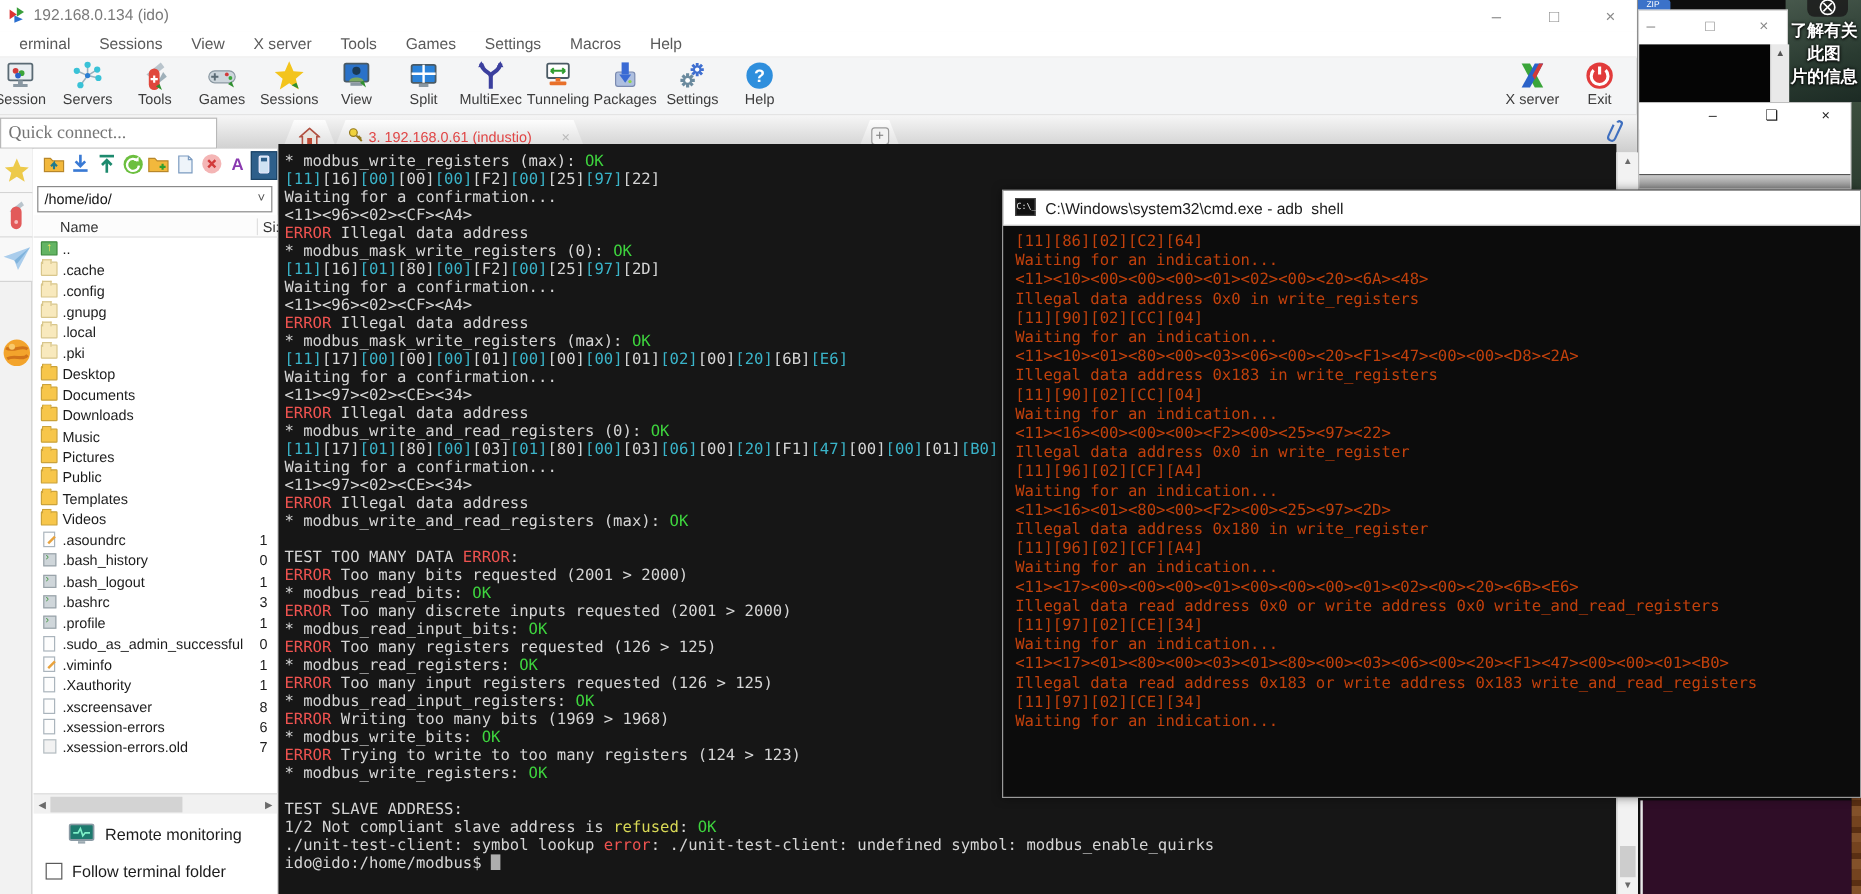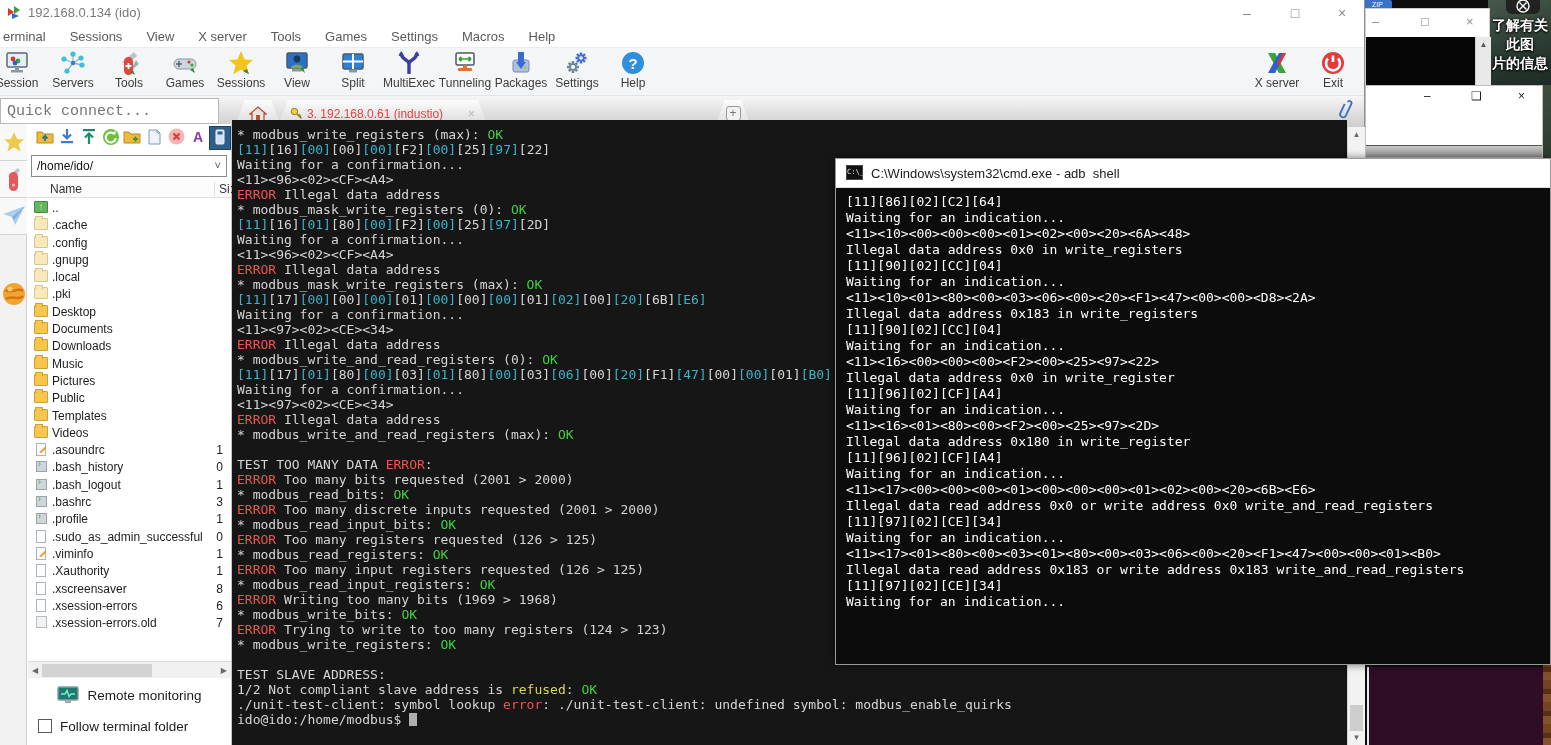--- a/index.html
+++ b/index.html
@@ -34,21 +34,21 @@
   .win2-strip { position:absolute; left:0; bottom:0; right:0; height:12px;
     background:linear-gradient(#c9c9c9,#8f8f8f); border-top:1px solid #555; }
   .purple-win { position:absolute; left:1367px; top:667px; width:176px; height:78px; background:#2f0d27; border-left:2px solid #e9e9e9; }
 
   
   .moba { position:absolute; left:0; top:0; width:1365px; height:745px; background:#f4f5f6; border-right:1px solid #8f8f8f; }
   .titlebar { position:absolute; left:0; top:0; right:0; height:26px; background:#fff; }
   .app-title { position:absolute; left:28px; top:5px; font-size:13px; color:#7a7a7a; }
   .app-icon { position:absolute; left:7px; top:5px; }
   .win-ctrl { position:absolute; top:3px; width:34px; height:20px; text-align:center; color:#8a8a8a; font-size:14px; line-height:20px; }
-  .menubar { position:absolute; left:0; top:26px; right:0; height:22px; background:#fff; border-bottom:1px solid #ececec; padding-left:1px; }
+  .menubar { position:absolute; left:0; top:26px; right:0; height:22px; background:#fff; border-bottom:1px solid #ececec; padding-left:14px; }
   .menu-item { display:inline-block; padding:3px 12px 0 12px; font-size:13px; color:#5a5a5a; }
   .menu-item:first-child { padding-left:2px; }
   .toolbar { position:absolute; left:-11px; top:48px; height:47px; display:flex; }
   .toolbar-right { position:absolute; right:3px; top:48px; height:47px; display:flex; }
   .tb-btn { width:56px; text-align:center; }
   .tb-ic { display:block; height:29px; padding-top:2px; }
   .tb-lb { display:block; font-size:12px; color:#3c3c3c; margin-top:-1px; white-space:nowrap; }
 
   
   .tabbar { position:absolute; left:0; top:95px; right:0; height:32px;
@@ -63,23 +63,23 @@
   .tab-label { position:absolute; left:30px; top:7px; font-size:12px; white-space:nowrap; }
   .tab-x { position:absolute; right:14px; top:7px; font-size:12px; }
   .tab1 .tab-x { color:#b9b9b9; }
   .tab2 .tab-x { color:#cccccc; }
   .tab-key { position:absolute; left:13px; top:6px; }
   .plus-glyph { display:inline-block; margin-top:6px; width:15px; height:15px; border:1px solid #9a9a9a; border-radius:3px;
     color:#7a7a7a; font-size:12px; line-height:13px; background:#f2f2f2; }
   .paperclip { position:absolute; left:1338px; top:99px; }
 
   
-  .quick-connect { position:absolute; left:0; top:98px; width:219px; height:26px; background:#fff;
+  .quick-connect { position:absolute; left:0; top:98px; width:181px; height:26px; background:#fff;
     border:1px solid #b8b8b8; font-size:15px; color:#98a0a6; padding:2px 6px;
-    font-family:Liberation Mono, monospace; }
+    font-family:Liberation Serif, serif; }
   .sidebar { position:absolute; left:0; top:124px; width:232px; bottom:0; background:#fff; border-right:1px solid #c4c4c4; }
   .strip { position:absolute; left:0; top:0; width:27px; bottom:0; background:#f2f2f2; border-right:1px solid #cfcfcf; }
   .strip-btn { width:27px; height:37px; border-bottom:1px solid #d4d4d4; background:#f8f8f8;
     display:flex; align-items:center; justify-content:center; overflow:hidden; }
   .strip-globe { width:27px; height:34px; display:flex; align-items:center; justify-content:center; margin-top:42px; }
   .fpanel { position:absolute; left:28px; top:0; right:0; bottom:0; background:#fff; }
   .ftools { position:absolute; left:0; top:2px; right:0; height:27px; display:flex; padding-left:6px; }
   .ftool { width:24px; height:24px; display:flex; align-items:center; justify-content:center; font-size:14px; }
   .ftool.pressed { background:#2e5f8a; border:1px solid #1d4466; }
   .fpath { position:absolute; left:3px; top:31px; right:4px; height:22px; border:1px solid #8a8a8a; background:#fff;
@@ -128,21 +128,21 @@
   .vs-thumb { position:absolute; left:2px; top:578px; width:13px; height:26px; background:#cdcdcd; }
 
   
   .cmdwin { position:absolute; left:835px; top:158px; width:716px; height:507px; background:#0c0c0c;
     border:1px solid #9a9a9a; box-shadow:0 0 8px rgba(0,0,0,.5); }
   .cmd-tb { position:absolute; left:0; top:0; right:0; height:29px; background:#fff; border-bottom:1px solid #e0e0e0; }
   .cmd-ic { position:absolute; left:10px; top:6px; width:17px; height:15px; background:#111; border:1px solid #444;
     color:#e8e8e8; font-size:7px; line-height:13px; text-align:center; font-family:"DejaVu Sans Mono",monospace; }
   .cmd-title { position:absolute; left:35px; top:7px; font-size:13px; color:#1c1c1c; white-space:pre; }
   .cmd-body { position:absolute; left:0; top:29px; right:0; bottom:0; overflow:hidden; }
-  .cmd-text { position:absolute; left:10px; top:6px; font-family:"DejaVu Sans Mono",monospace; font-size:13px; color:#ffffff; }
+  .cmd-text { position:absolute; left:10px; top:6px; font-family:"DejaVu Sans Mono",monospace; font-size:13px; color:#c2410c; }
   .c-line { height:16px; white-space:pre; }
 </style>
 </head>
 <body>
 
 <div id="screen">
 
   <div class="desktop-right"></div>
   <div class="photo-top"></div>
   <div class="cn-text">

